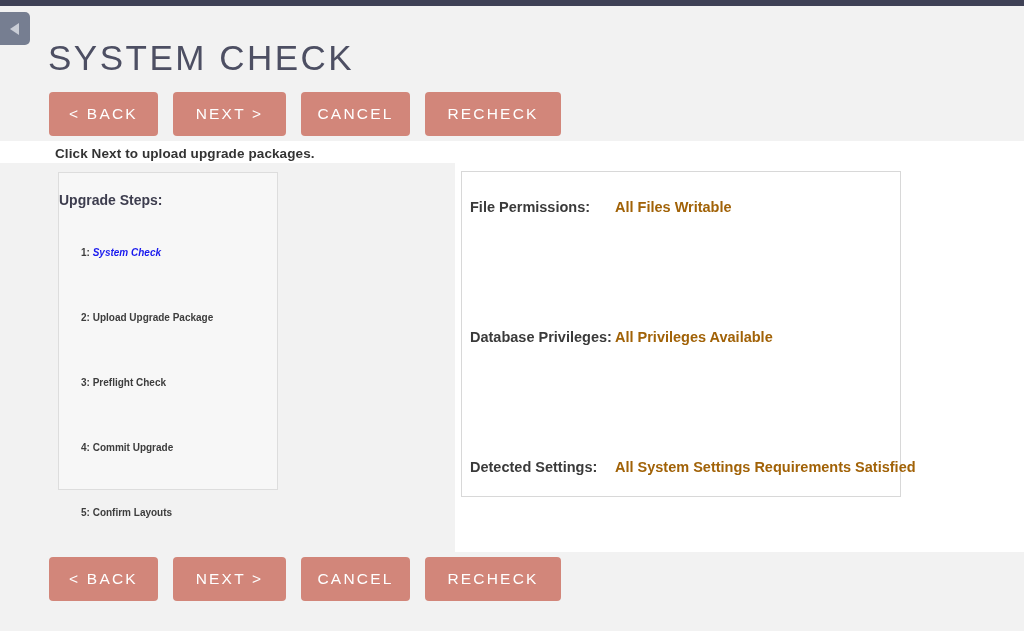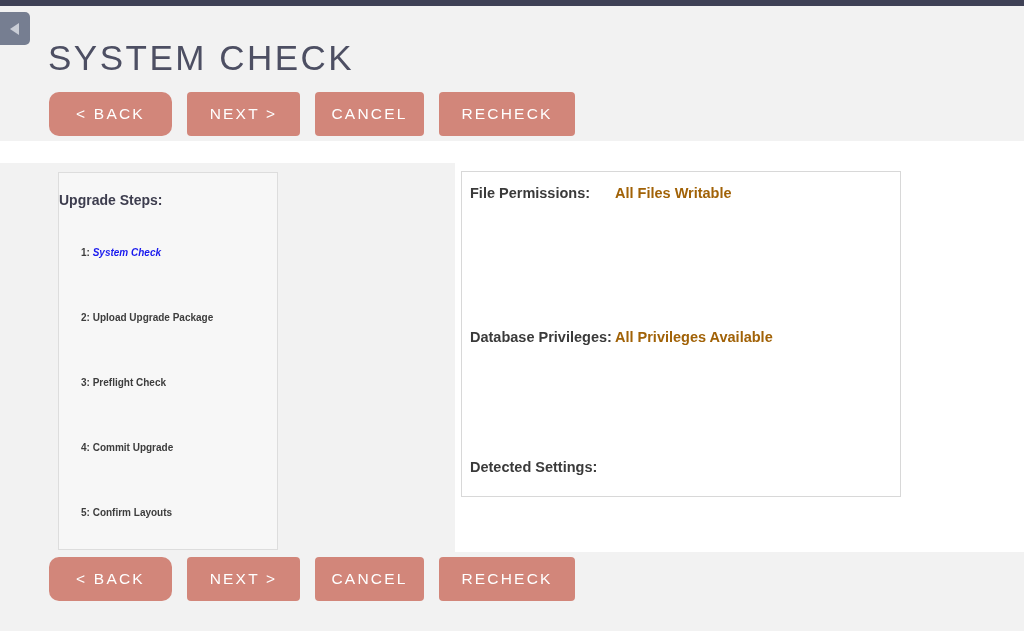--- a/index.html
+++ b/index.html
@@ -88,21 +88,21 @@
     letter-spacing: 2.2px;
     text-transform: uppercase;
     cursor: pointer;
     padding: 0 18px;
     display: flex;
     align-items: center;
     justify-content: center;
     white-space: nowrap;
     box-sizing: border-box;
   }
-  .btn.w-back    { width: 123px; border-radius: 10px; }
+  .btn.w-back    { width: 109px; }
   .btn.w-next    { width: 113px; }
   .btn.w-cancel  { width: 109px; }
   .btn.w-recheck { width: 136px; }
 
   
   .content-band {
     position: absolute;
     left: 0;
     top: 141px;
     width: 1024px;
@@ -130,21 +130,21 @@
     letter-spacing: 0.1px;
     white-space: nowrap;
   }
 
   
   .steps-panel {
     position: absolute;
     left: 58px;
     top: 172px;
     width: 220px;
-    height: 378px;
+    height: 318px;
     background: #f7f7f7;
     border: 1px solid #dddddd;
     box-sizing: border-box;
   }
   .steps-title {
     position: absolute;
     left: 0;
     top: 19px;
     padding-left: 0;
     font-size: 14px;
@@ -193,21 +193,21 @@
     box-sizing: border-box;
   }
   .result-row {
     position: absolute;
     left: 8px;
     width: 430px;
     display: flex;
     align-items: baseline;
     white-space: nowrap;
   }
-  .result-row:nth-of-type(1) { top: 13px; }
+  .result-row:nth-of-type(1) { top: 27px; }
   .result-row:nth-of-type(2) { top: 157px; }
   .result-row:nth-of-type(3) { top: 287px; }
 
   .r-label {
     width: 145px;
     font-size: 14.5px;
     font-weight: bold;
     color: #3a3a3a;
     flex: 0 0 145px;
   }
@@ -234,20 +234,21 @@
     <button class="btn w-back">&lt; BACK</button>
     <button class="btn w-next">NEXT &gt;</button>
     <button class="btn w-cancel">CANCEL</button>
     <button class="btn w-recheck">RECHECK</button>
   </div>
 
   <div class="content-band">
     <div class="gray-col"></div>
   </div>
 
+  <div class="notice">Click Next to upload upgrade packages.</div>
 
   <div class="steps-panel">
     <div class="inner">
       <div class="steps-title">Upgrade Steps:</div>
       <div class="step-list">
 
         <div class="step active">
           <span class="num">1: </span>
           <span class="nm">System Check</span>
         </div>
@@ -283,20 +284,21 @@
       <span class="r-value">All Files Writable</span>
     </div>
 
     <div class="result-row">
       <span class="r-label">Database Privileges:</span>
       <span class="r-value">All Privileges Available</span>
     </div>
 
     <div class="result-row">
       <span class="r-label">Detected Settings:</span>
+      <span class="r-value">All System Settings Requirements Satisfied</span>
     </div>
 
   </div>
 
   <div class="btn-row bot">
     <button class="btn w-back">&lt; BACK</button>
     <button class="btn w-next">NEXT &gt;</button>
     <button class="btn w-cancel">CANCEL</button>
     <button class="btn w-recheck">RECHECK</button>
   </div>

